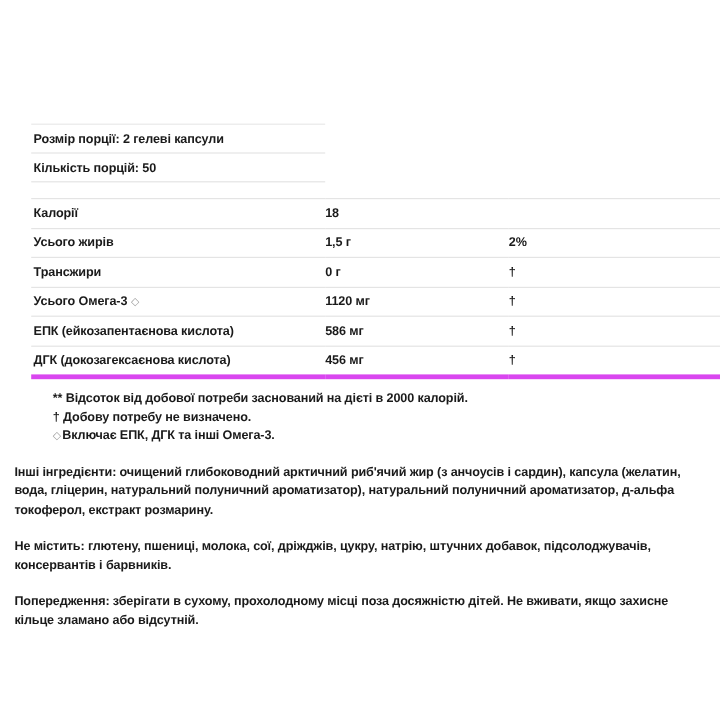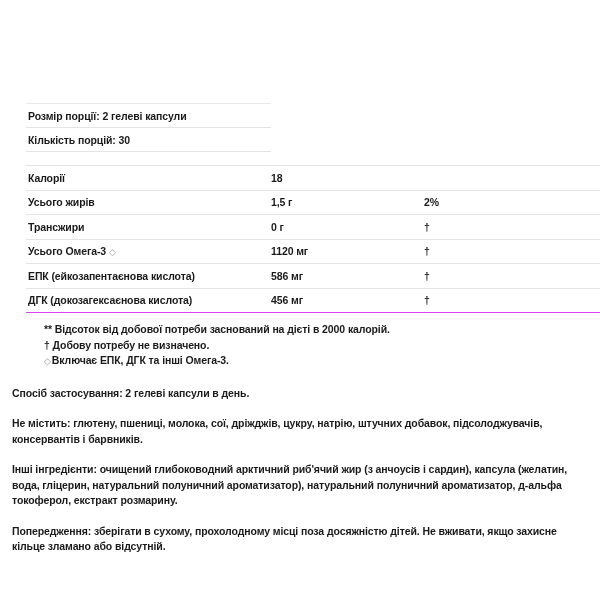--- a/index.html
+++ b/index.html
@@ -81,21 +81,21 @@
   
   tr.data-row td {
     height: 23.5px;
     font-size: 10.5px;
     font-weight: bold;
     letter-spacing: -0.1px;
     border-top: 1px solid #e4e4e4;
     color: #1a1a1a;
   }
   tr.data-row td.c1 { padding-left: 2px; }
-  tr.data-row.last td { border-bottom: 1px solid #d946ef; }
+  tr.data-row.last td { border-bottom: 4px solid #d946ef; }
 
   .diamond {
     font-weight: normal;
     font-size: 9px;
     color: #9a9a9a;
     padding-left: 3px;
   }
 
   
   .footnotes {
@@ -146,21 +146,21 @@
     </colgroup>
     <tbody>
 
       <tr class="serving-row first">
         <td class="c1">Розмір порції: 2 гелеві капсули</td>
         <td class="cblank"></td>
         <td class="cblank"></td>
       </tr>
 
       <tr class="serving-row">
-        <td class="c1">Кількість порцій: 30</td>
+        <td class="c1">Кількість порцій: 50</td>
         <td class="cblank"></td>
         <td class="cblank"></td>
       </tr>
 
       <tr class="spacer-row">
         <td class="c1"></td>
         <td class="cblank"></td>
         <td class="cblank"></td>
       </tr>
 
@@ -205,19 +205,18 @@
     </tbody>
   </table>
 
   <div class="footnotes">
     <div class="fn">** Відсоток від добової потреби заснований на дієті в 2000 калорій.</div>
     <div class="fn">† Добову потребу не визначено.</div>
     <div class="fn"><span class="sym-diamond">◇</span><span>Включає ЕПК, ДГК та інші Омега-3.</span></div>
   </div>
 
   <div class="para-block">
-    <p class="para gap-lg">Спосіб застосування: 2 гелеві капсули в день.</p>
+    <p class="para gap-md">Інші інгредієнти: очищений глибоководний арктичний риб'ячий жир (з анчоусів і сардин), капсула (желатин, вода, гліцерин, натуральний полуничний ароматизатор), натуральний полуничний ароматизатор, д-альфа токоферол, екстракт розмарину.</p>
     <p class="para gap-md">Не містить: глютену, пшениці, молока, сої, дріжджів, цукру, натрію, штучних добавок, підсолоджувачів, консервантів і барвників.</p>
-    <p class="para gap-md">Інші інгредієнти: очищений глибоководний арктичний риб'ячий жир (з анчоусів і сардин), капсула (желатин, вода, гліцерин, натуральний полуничний ароматизатор), натуральний полуничний ароматизатор, д-альфа токоферол, екстракт розмарину.</p>
     <p class="para gap-md">Попередження: зберігати в сухому, прохолодному місці поза досяжністю дітей. Не вживати, якщо захисне кільце зламано або відсутній.</p>
   </div>
 
 </div>
 
 </body></html>

